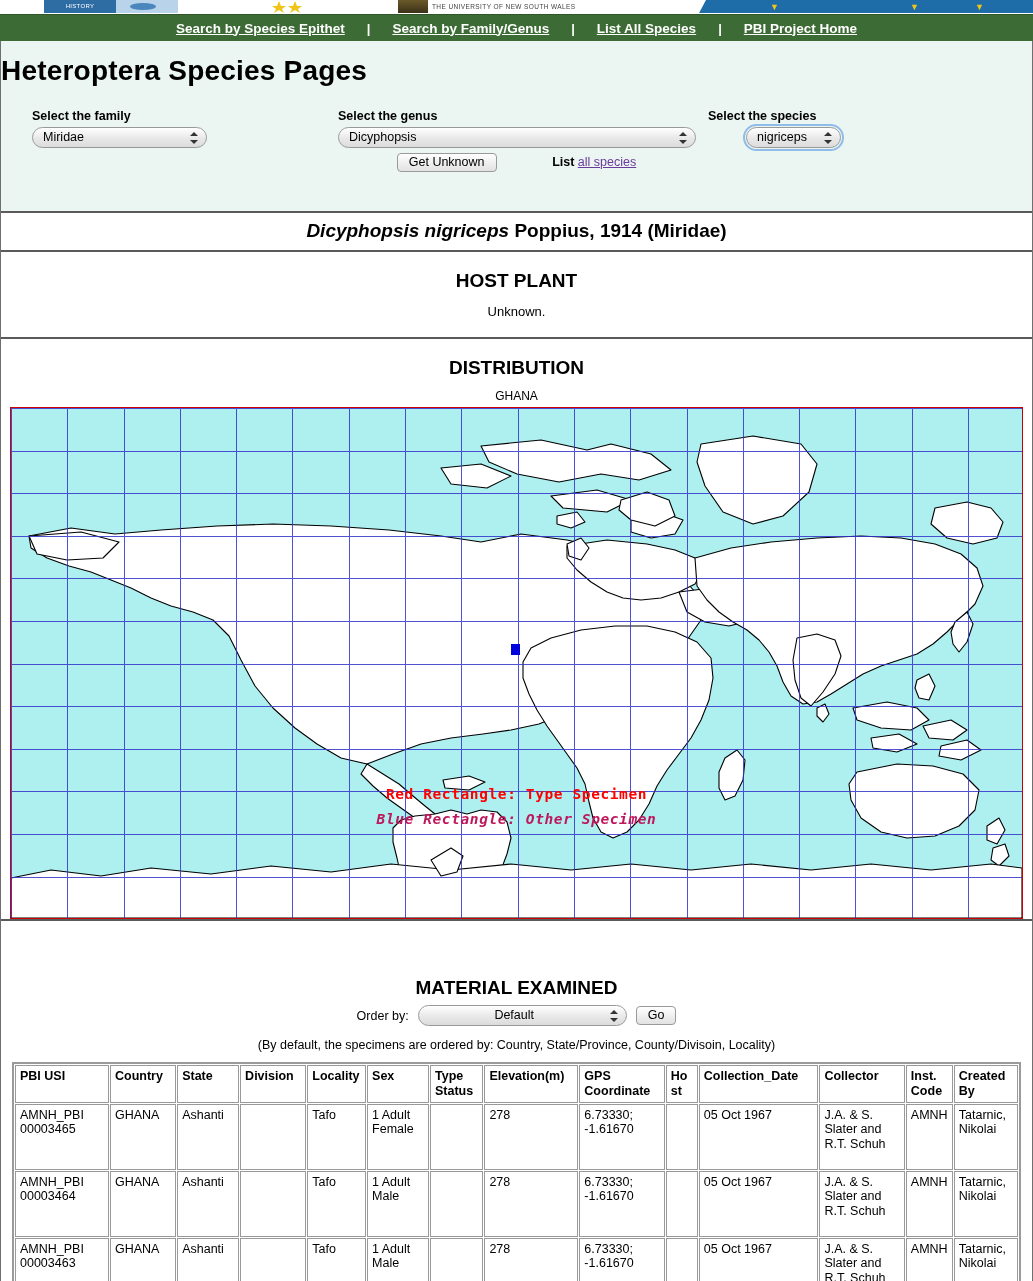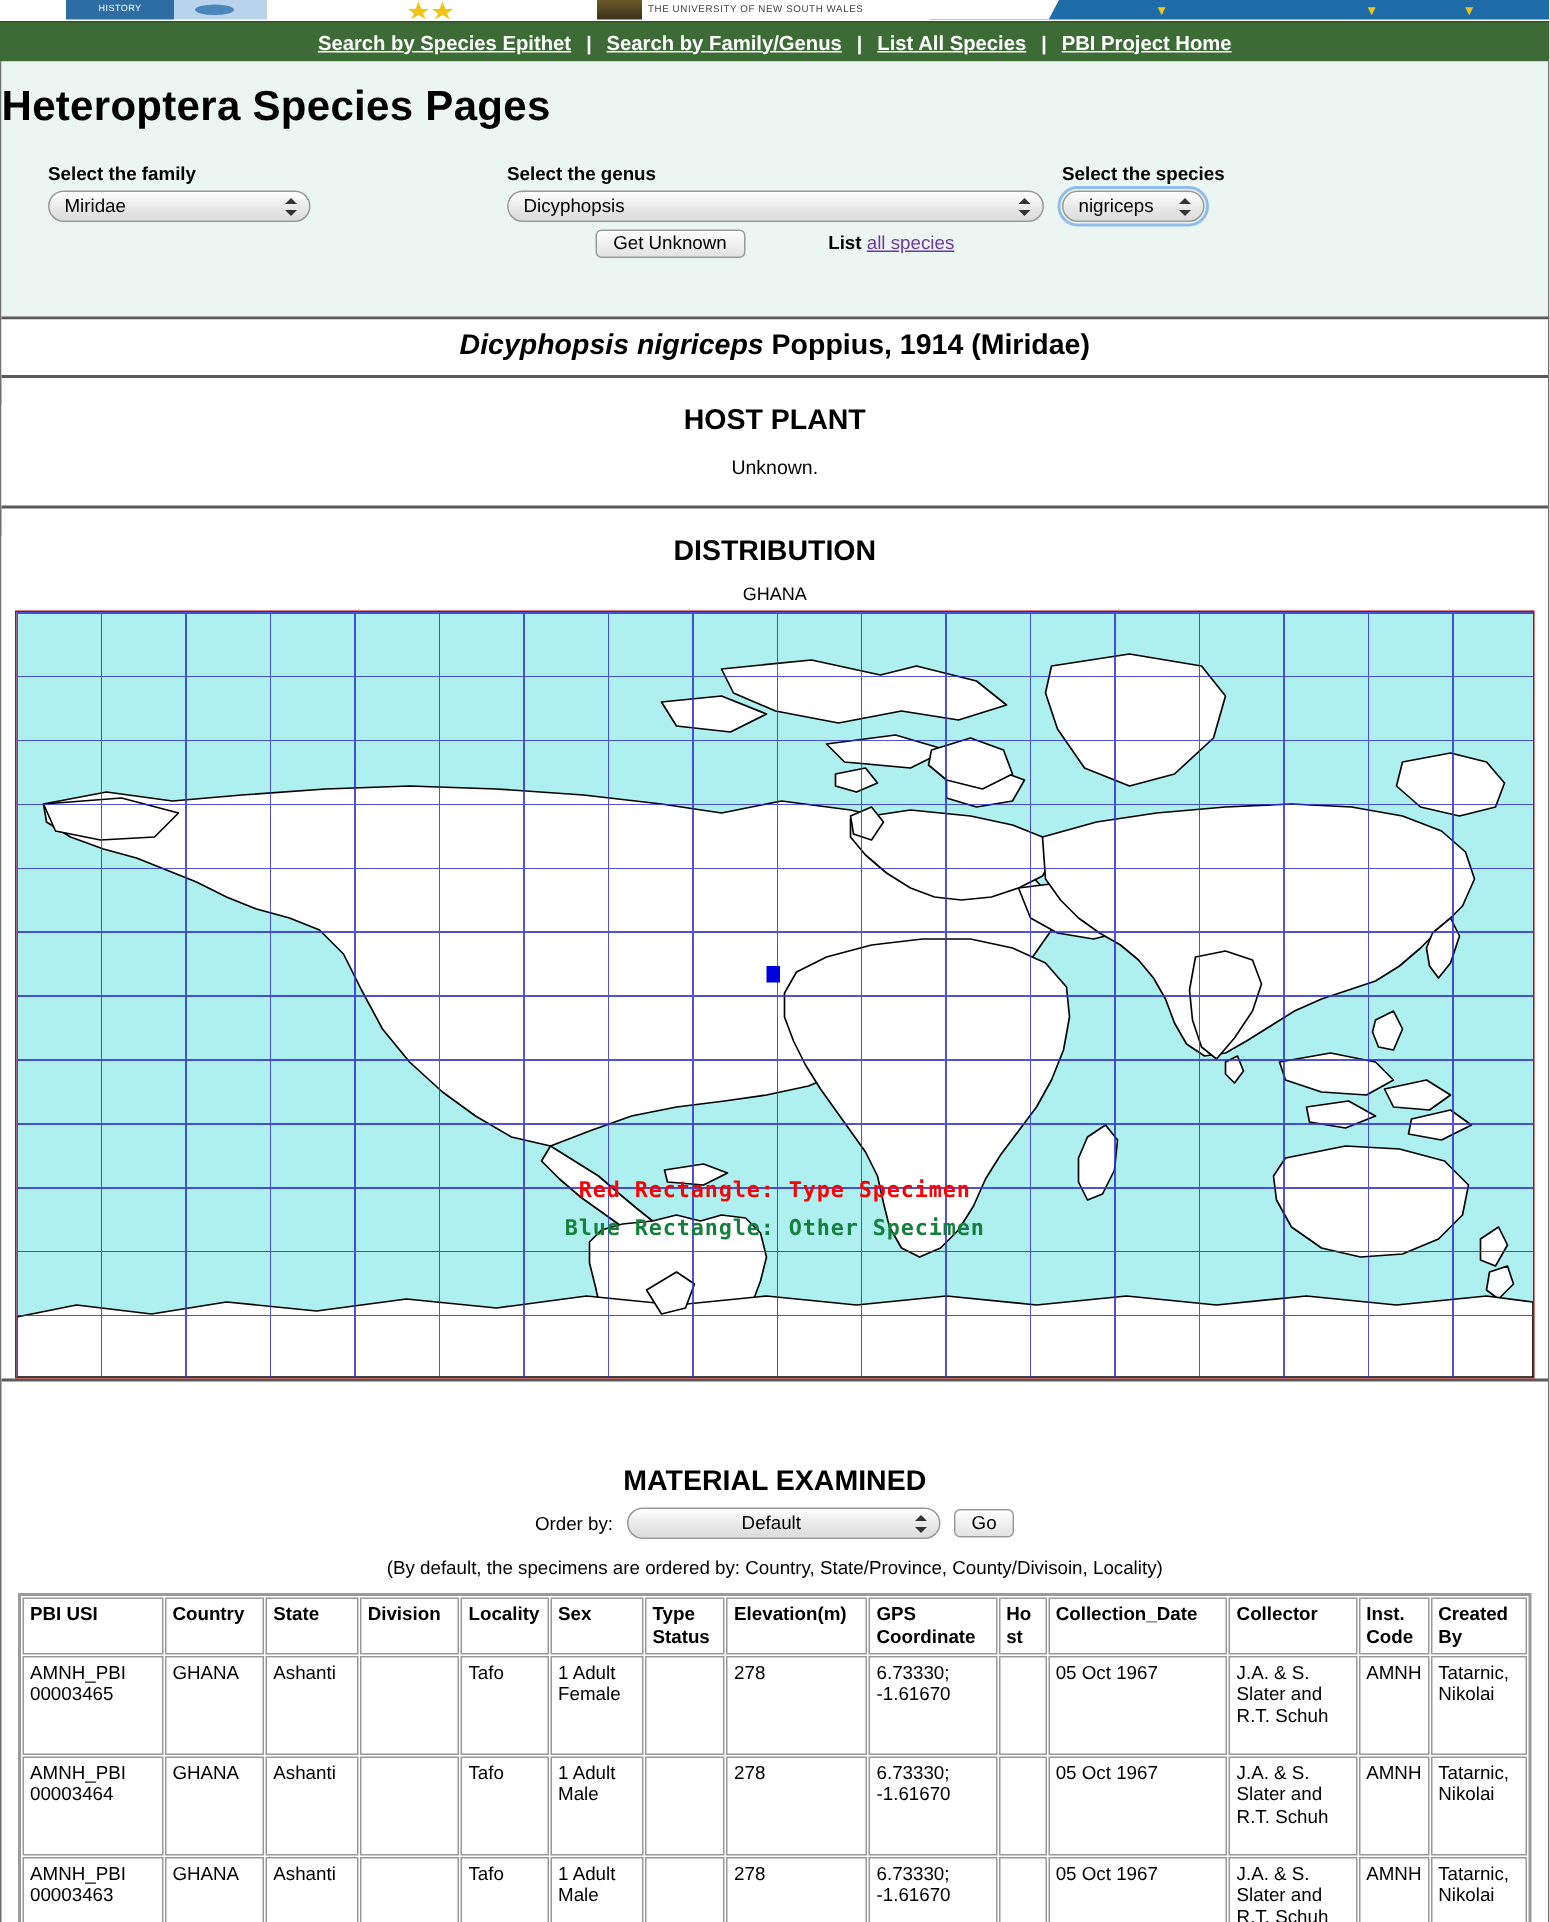--- a/index.html
+++ b/index.html
@@ -56,21 +56,21 @@
     position:absolute;top:3px;width:8px;height:8px;color:#f0c419;font-size:9px;
     line-height:8px;
   }
   
   .nav{
     background:#3d6b35;
     height:26px;
     display:flex;
     align-items:center;
     justify-content:center;
-    gap:0;
+    gap:12px;
     border-top:1px solid #2f5629;
   }
   .nav a{
     color:#ffffff;
     text-decoration:underline;
     font-size:13.5px;
     font-weight:bold;
     padding:0 10px;
     white-space:nowrap;
   }
@@ -127,20 +127,21 @@
   .aqua-select .arrows:after{
     content:"";position:absolute;left:0;border-left:4px solid transparent;
     border-right:4px solid transparent;
   }
   .aqua-select .arrows:before{top:2px;border-bottom:4px solid #333;}
   .aqua-select .arrows:after{bottom:2px;border-top:4px solid #333;}
   .aqua-select.focused{
     outline:2px solid #8fbce8;
     outline-offset:1px;
     border-radius:11px;
+    margin-left:38px;
   }
   .btn-row{
     position:absolute;top:44px;left:0;right:0;text-align:center;
   }
   .aqua-button{
     display:inline-block;
     border:1px solid #9a9a9a;
     border-radius:4px;
     background:linear-gradient(#ffffff,#ededed 60%,#e2e2e2);
     font-size:12.5px;
@@ -205,21 +206,21 @@
     position:absolute;
     left:0;right:0;
     z-index:6;
     text-align:center;
     font-family:"DejaVu Sans Mono","Liberation Mono",monospace;
     font-size:14.5px;
     font-weight:bold;
     letter-spacing:.6px;
   }
   .legend.red{top:378px;color:#ff0000;}
-  .legend.blue{top:403px;color:#15803d;}
+  .legend.blue{top:403px;color:#be185d;font-style:italic;}
   
   .mat{
     padding:10px 0 0 0;
     text-align:center;
     margin-top:44px;
   }
   .mat-head{font-size:19px;font-weight:bold;margin:2px 0 6px 0;}
   .order-row{
     display:flex;align-items:center;justify-content:center;gap:9px;
     margin-bottom:12px;

